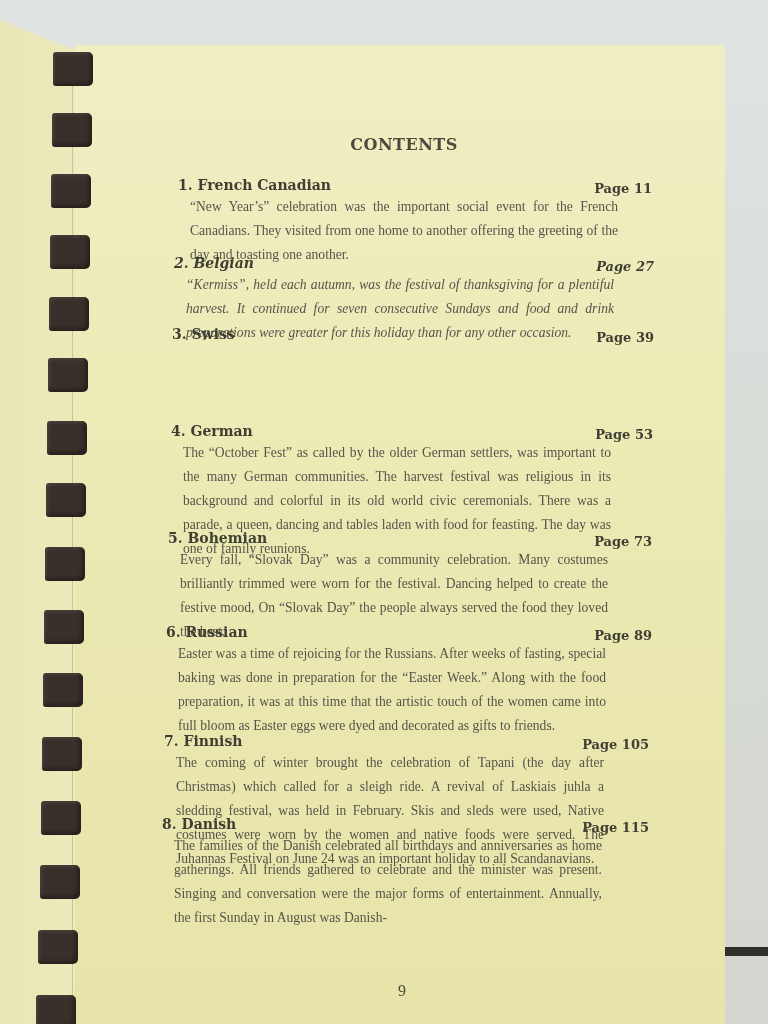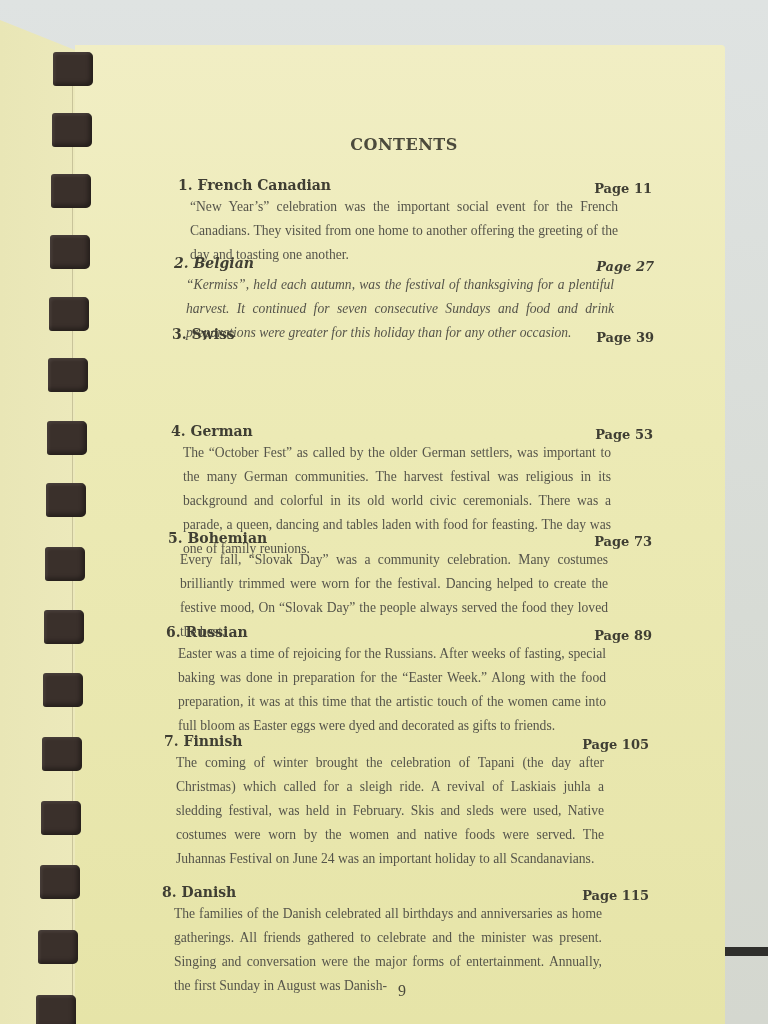--- a/index.html
+++ b/index.html
@@ -146,21 +146,21 @@
 </div>
 
 <div class="entry" style="left:164px; top:733px; width:485px;">
   <div class="entry-head">
     <span class="entry-name">7. Finnish</span>
     <span class="entry-page">Page 105</span>
   </div>
   <div class="entry-desc">The coming of winter brought the celebration of Tapani (the day after Christmas) which called for a sleigh ride. A revival of Laskiais juhla a sledding festival, was held in February. Skis and sleds were used, Native costumes were worn by the women and native foods were served. The Juhannas Festival on June 24 was an important holiday to all Scandanavians.</div>
 </div>
 
-<div class="entry" style="left:162px; top:884px; width:487px;">
+<div class="entry" style="left:162px; top:816px; width:487px;">
   <div class="entry-head">
     <span class="entry-name">8. Danish</span>
     <span class="entry-page">Page 115</span>
   </div>
   <div class="entry-desc">The families of the Danish celebrated all birthdays and anniversaries as home gatherings. All friends gathered to celebrate and the minister was present. Singing and conversation were the major forms of entertainment. Annually, the first Sunday in August was Danish-</div>
 </div>
 
 <div class="folio">9</div>
 
 </body></html>

